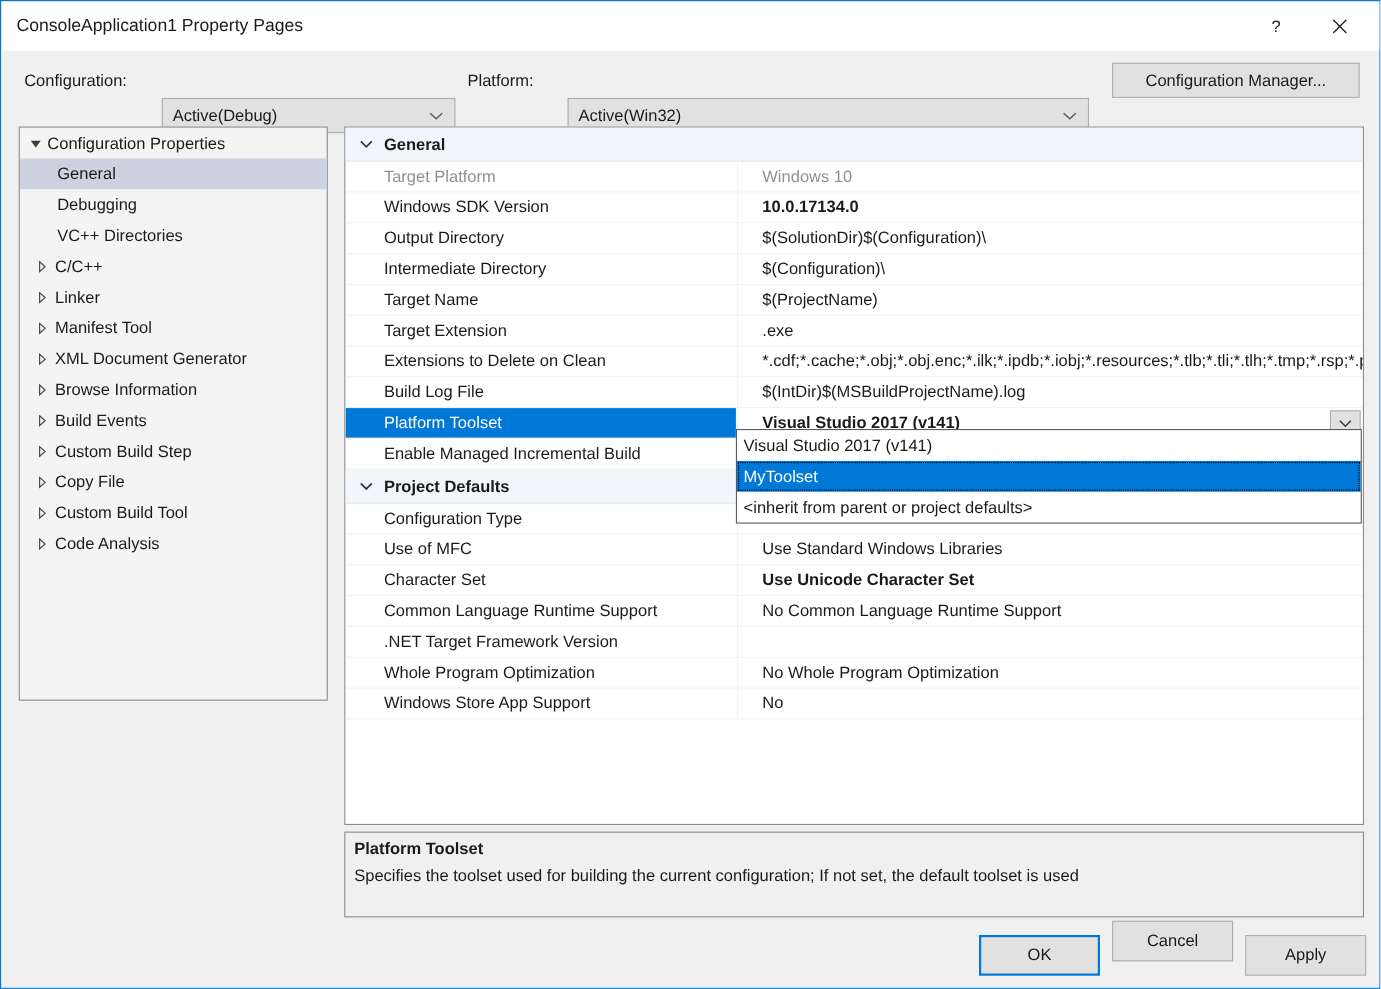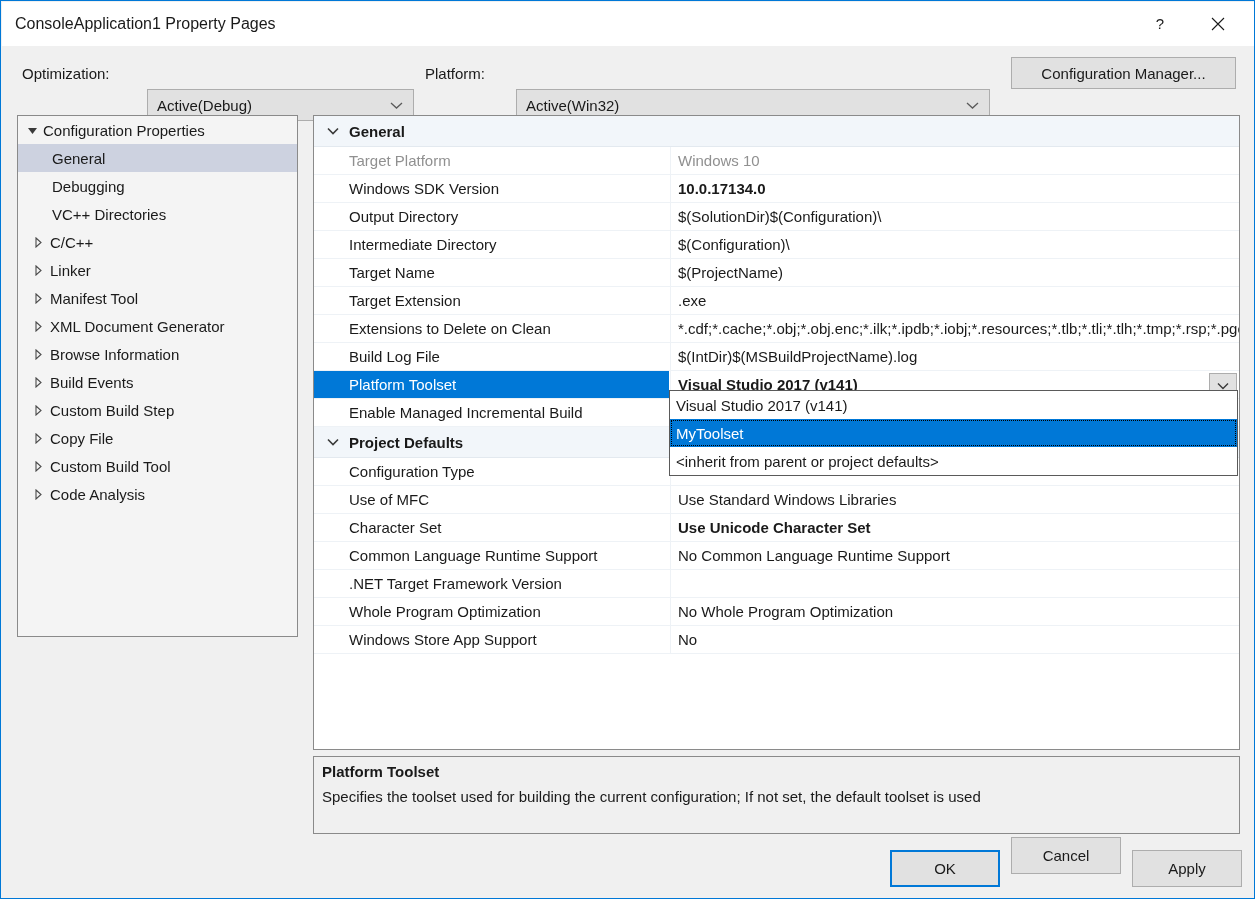--- a/index.html
+++ b/index.html
@@ -173,21 +173,21 @@
     font-size: 15px;
     white-space: nowrap;
     overflow: hidden;
   }
   .grow .gval {
     position: absolute;
     left: 356px; top: 0;
     right: 0; height: 100%;
     display: flex;
     align-items: center;
-    padding-left: 7px;
+    padding-left: 22px;
     box-sizing: border-box;
     font-size: 15px;
     white-space: nowrap;
     overflow: hidden;
     border-left: 1px solid #eef2f6;
   }
   .grow.dim .gname, .grow.dim .gval { color: #909090; }
   .grow.bold .gval { font-weight: bold; }
 
   
@@ -321,21 +321,21 @@
     <button class="title-btn" id="close-btn">
       <span>
         <svg width="16" height="16" viewBox="0 0 16 16">
           <path d="M2 2 L14 14 M14 2 L2 14" stroke="#1a1a1a" stroke-width="1.1" fill="none"></path>
         </svg>
       </span>
     </button>
   </div>
 
   <div class="cfgrow">
-    <div class="lbl" id="lbl-config">Optimization:</div>
+    <div class="lbl" id="lbl-config">Configuration:</div>
     <div class="combo" id="combo-config">
       <span class="cval">Active(Debug)</span>
       <span class="carrow">
         <svg width="13" height="9" viewBox="0 0 13 9">
             <path d="M1 2 L6.5 7 L12 2" stroke="#5a5a5a" stroke-width="1.3" fill="none"></path>
           </svg>
       </span>
     </div>
 
     <div class="lbl" id="lbl-platform">Platform:</div>

